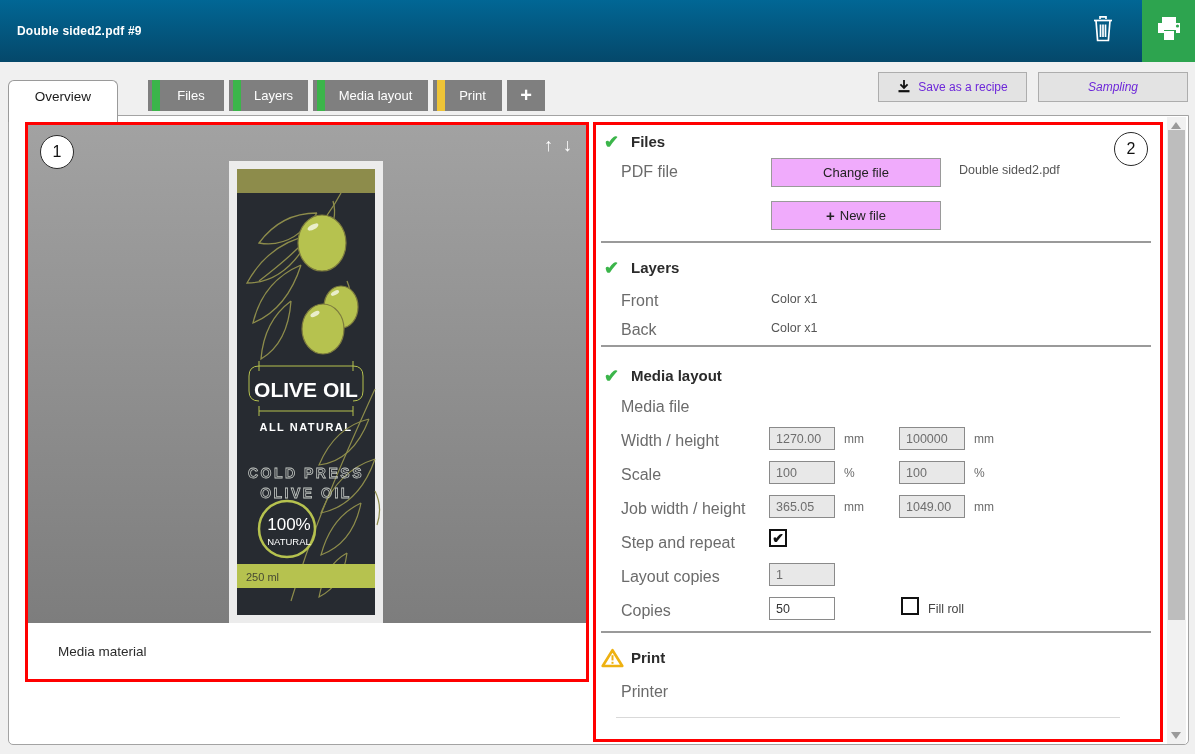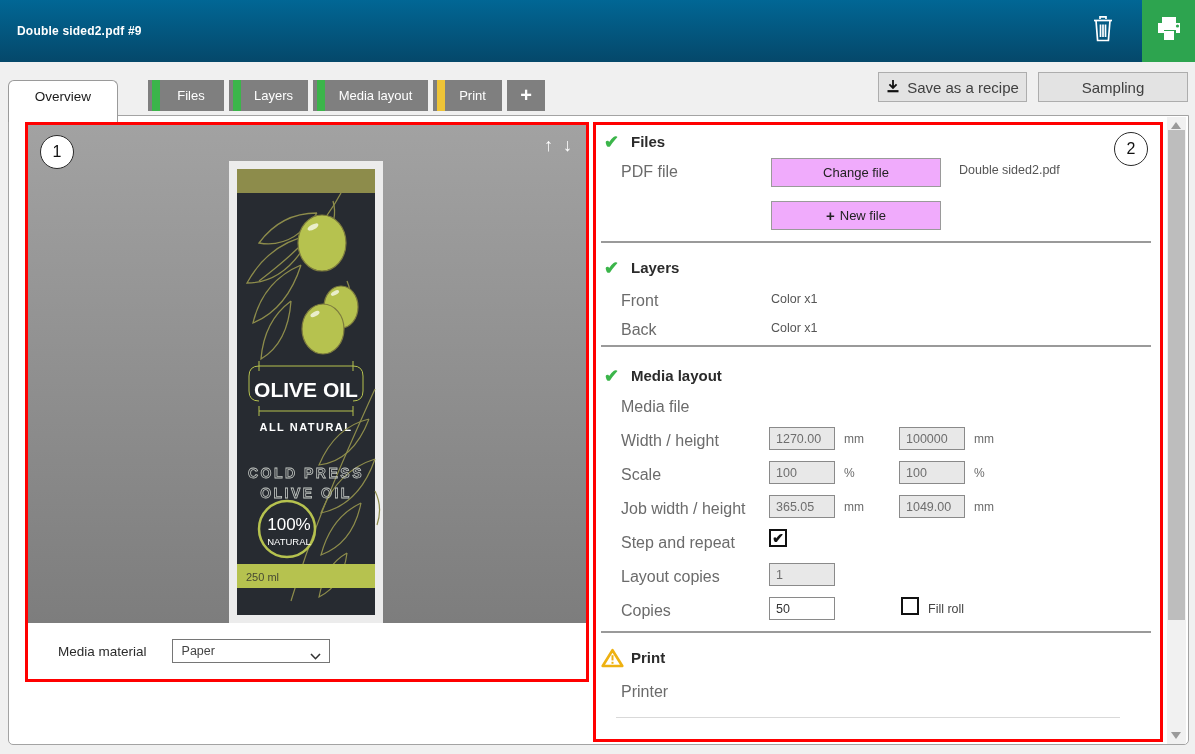--- a/index.html
+++ b/index.html
@@ -24,24 +24,24 @@
   .tab-gray span.lbl { padding-left:10px; }
   #tab-overview { position:absolute; left:8px; top:80px; width:110px; height:42px;
     background:#fff; border:1px solid #9a9a9a; border-bottom:none; border-radius:6px 6px 0 0;
     z-index:5; font-size:13.5px; color:#1a1a1a; display:flex; justify-content:center;
     padding-top:8px; cursor:pointer; }
   #tab-add { position:absolute; left:507px; top:80px; width:38px; height:31px; background:#7f7f7f;
     color:#fff; font-size:20px; font-weight:bold; display:flex; align-items:center;
     justify-content:center; cursor:pointer; }
 
   .top-btn { position:absolute; top:72px; height:30px; background:#e3e3e3; border:1px solid #adadad;
-    font-size:15px; color:#404040; display:flex; align-items:center; justify-content:center;
+    font-size:12px; color:#6d28d9; display:flex; align-items:center; justify-content:center;
     gap:7px; cursor:pointer; font-family:"Liberation Sans",sans-serif; }
   #btn-save { left:878px; width:149px; }
-  #btn-sampling { left:1038px; width:150px; }
+  #btn-sampling { left:1038px; width:150px;font-style:italic; }
 
   
   #card { position:absolute; left:8px; top:115px; width:1181px; height:630px; background:#fff;
     border:1px solid #a3a3a3; border-radius:0 0 5px 5px; }
 
   
   #left-panel { position:absolute; left:16px; top:6px; width:564px; height:560px;
     border:3px solid #ff0000; background:#fff; }
   #preview-area { position:absolute; left:0; top:0; right:0; height:498px;
     background:linear-gradient(180deg,#a2a2a2 0%,#7d7d7d 100%); overflow:hidden; }
@@ -219,28 +219,20 @@
           <text x="60" y="384" text-anchor="middle" fill="#ffffff" font-family="Liberation Sans, sans-serif" font-size="9.5">NATURAL</text>
 
           <rect x="8" y="403" width="138" height="24" fill="#b6c24f"></rect>
           <text x="17" y="420" fill="#474a33" font-family="Liberation Sans, sans-serif" font-size="11">250 ml</text>
         </svg>
       </div>
     </div>
 
     <div id="media-material-row">
       <span id="media-material-label">Media material</span>
-      <div class="selectbox" id="media-material-select">
-        <span>Paper</span>
-        <span class="chev">
-          <svg width="11" height="7">
-              <polyline points="1,1 5.5,5.7 10,1" fill="none" stroke="#333" stroke-width="1.6"></polyline>
-            </svg>
-        </span>
-      </div>
     </div>
   </div>
 
   <div id="right-panel">
     <div id="badge-2" class="num-badge">2</div>
 
     <span class="check-ic" style="top:6px;">✔</span>
     <span class="sec-head" style="top:8px;">Files</span>
     <span class="fld-lbl" style="top:38px;">PDF file</span>
     <button class="gray-btn" style="top:33px;">

